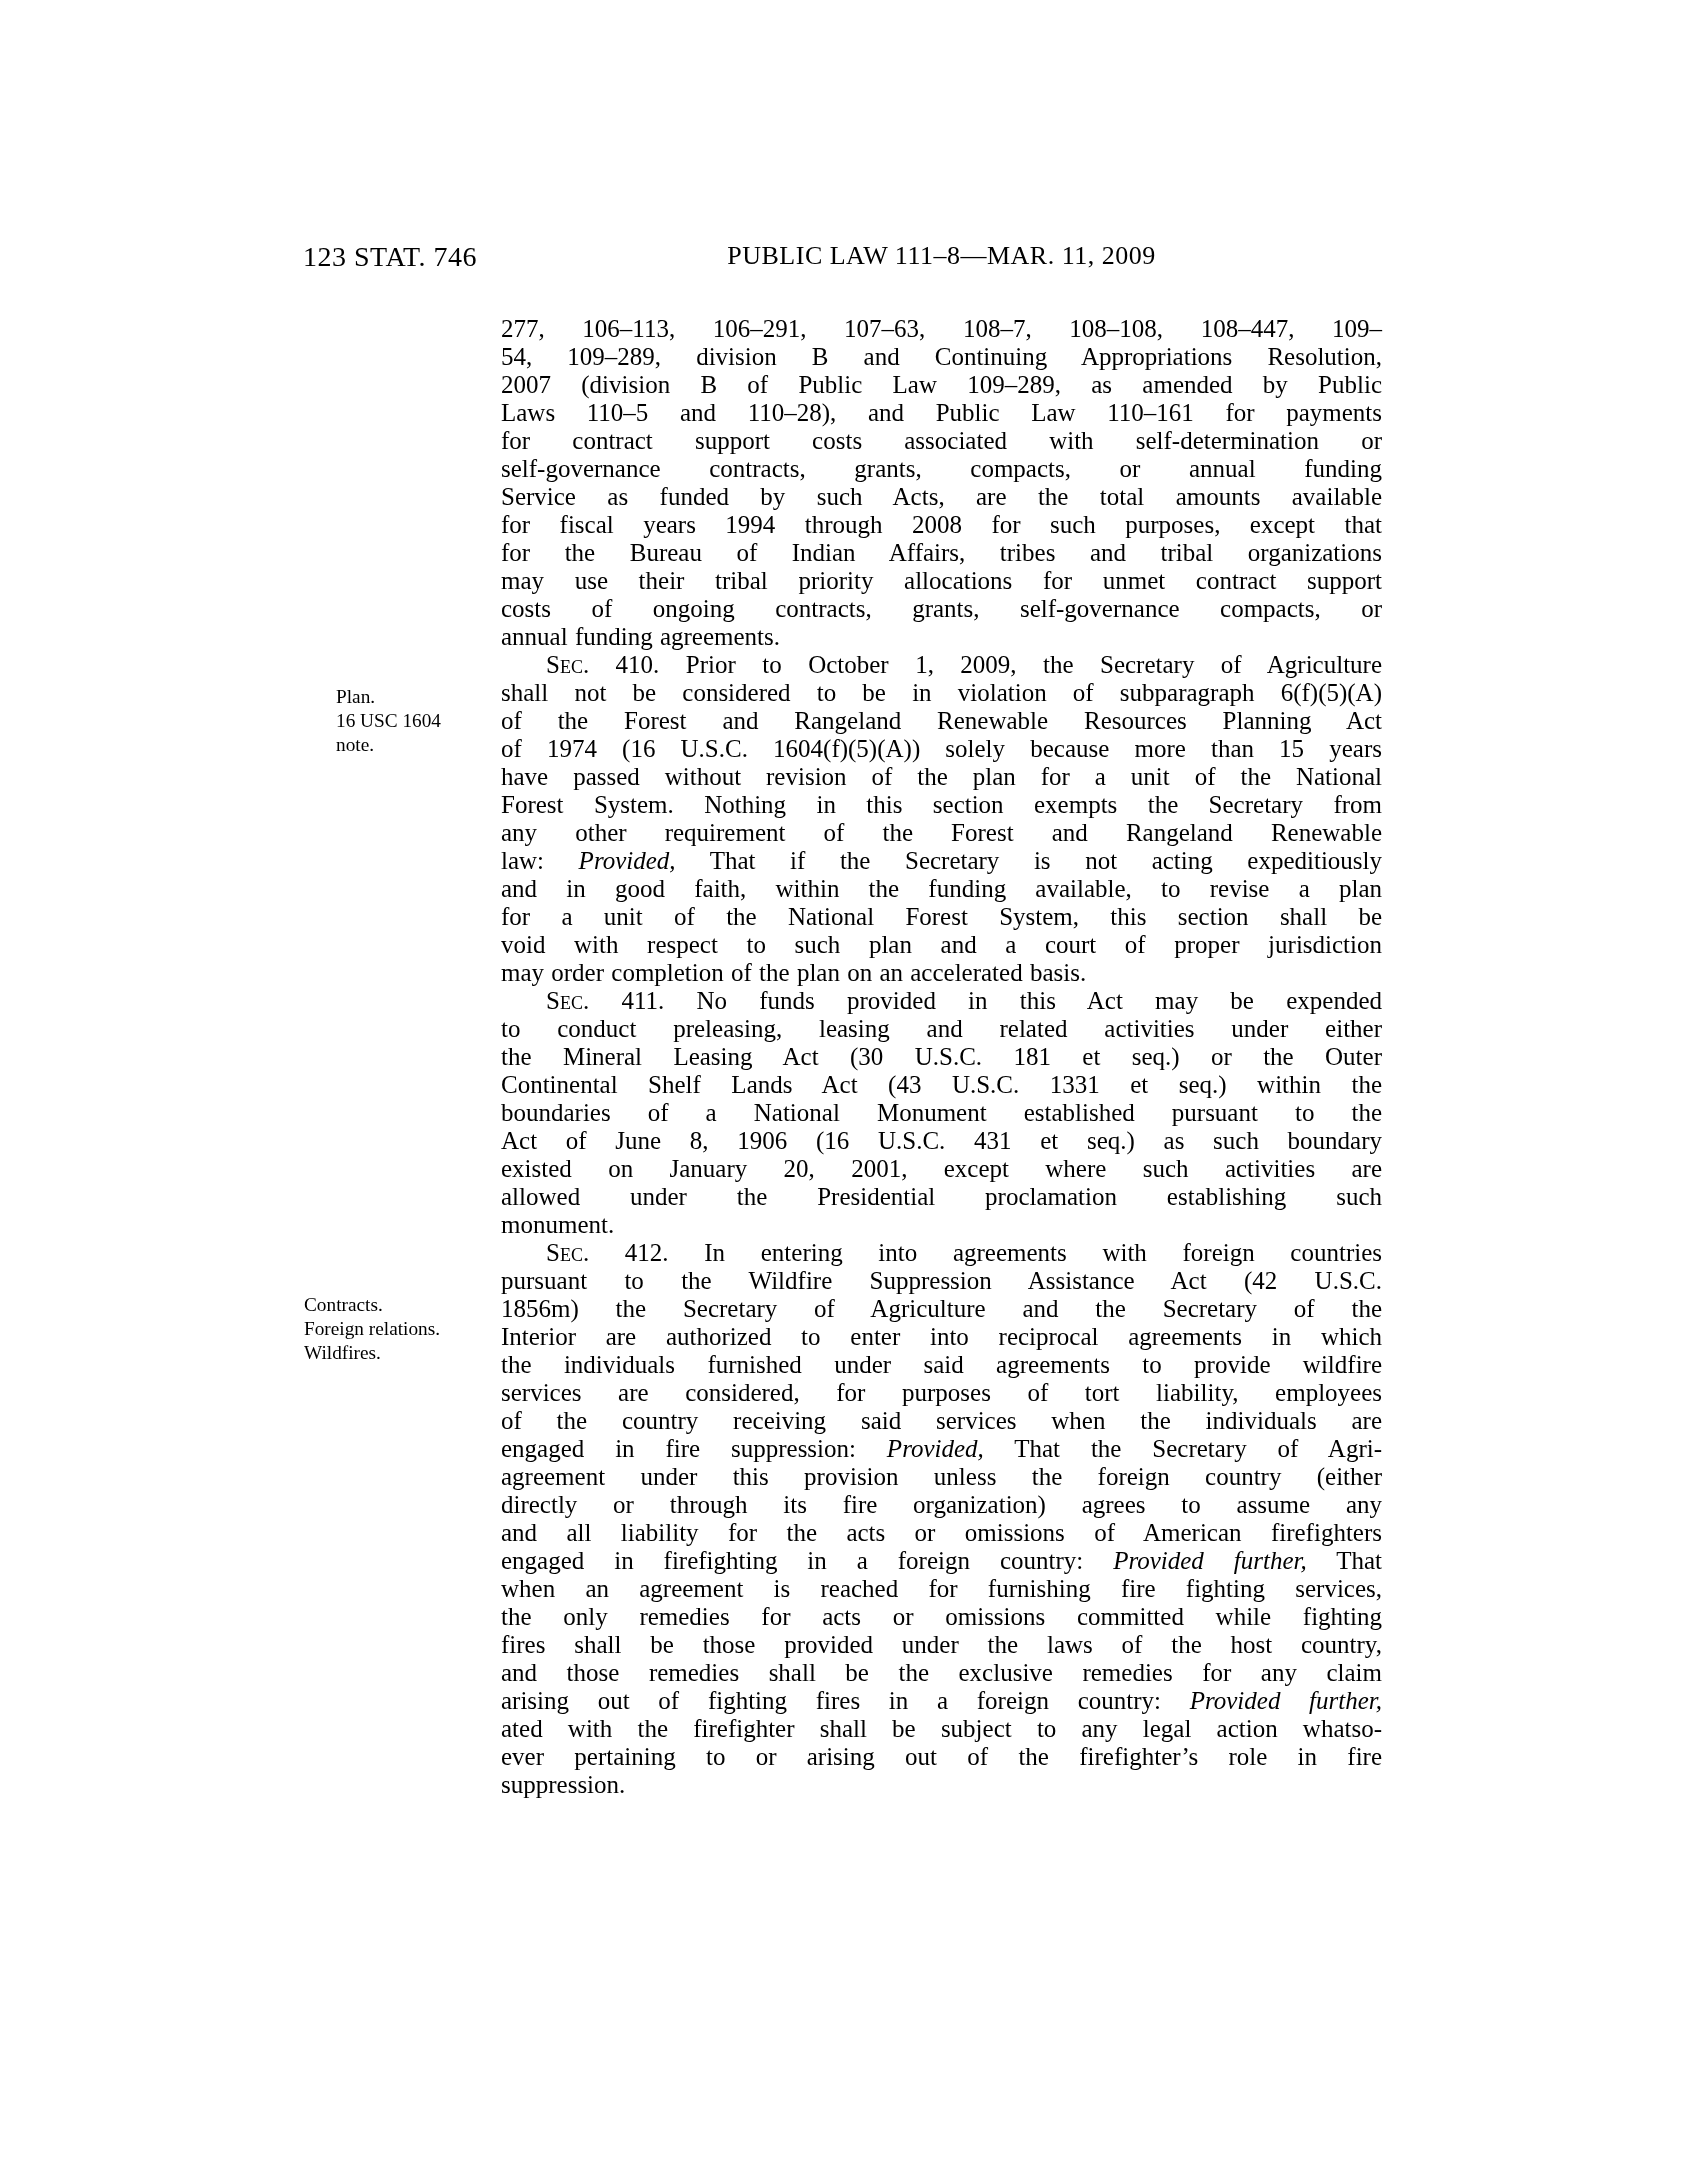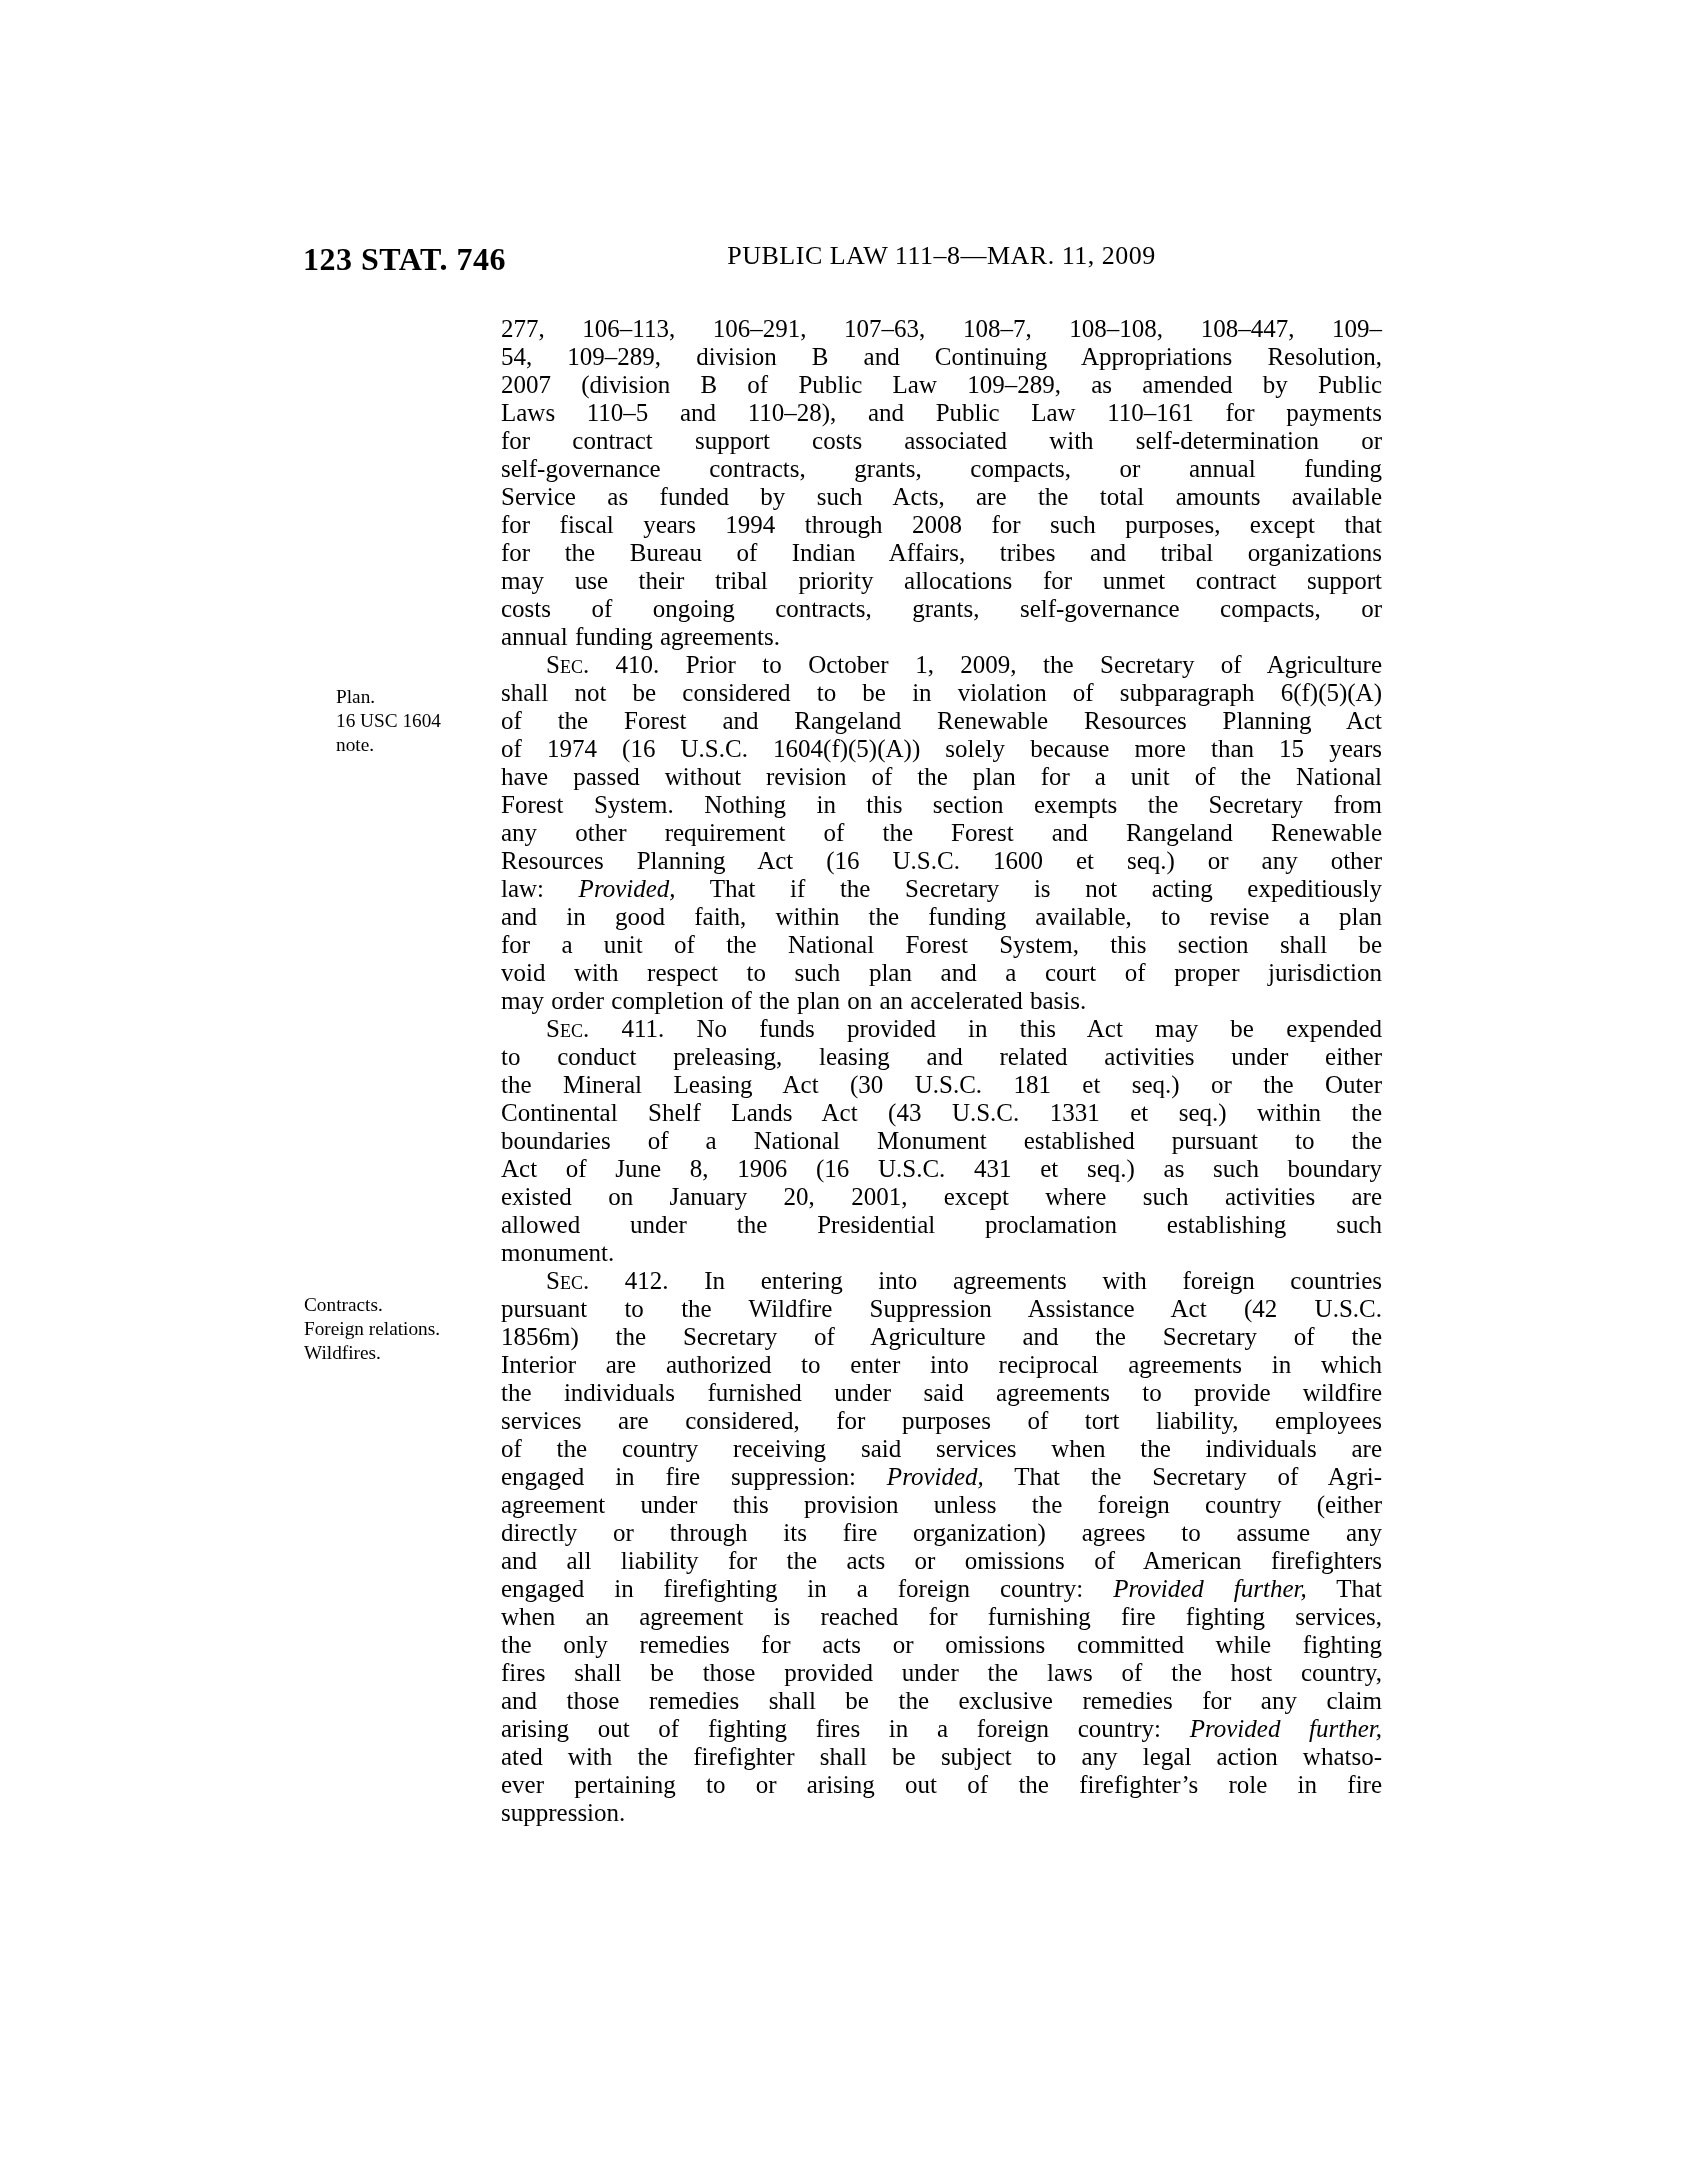--- a/index.html
+++ b/index.html
@@ -10,24 +10,23 @@
     background: #ffffff;
     color: #000000;
     font-family: "Liberation Serif", "DejaVu Serif", serif;
     overflow: hidden;
   }
   
   .stat-number {
     position: absolute;
     left: 303px;
     top: 241px;
-    font-size: 32px;
+    font-size: 28px;
     letter-spacing: 0.5px;
     white-space: nowrap;
-    font-weight: bold;
   }
   .law-heading {
     position: absolute;
     left: 501px;
     top: 241px;
     width: 881px;
     text-align: center;
     font-size: 26px;
     letter-spacing: 0.5px;
     white-space: nowrap;
@@ -100,21 +99,20 @@
       <div class="line">may use their tribal priority allocations for unmet contract support</div>
       <div class="line">costs of ongoing contracts, grants, self-governance compacts, or</div>
       <div class="line last">annual funding agreements.</div>
       <div class="line indent"><span class="sc">Sec.</span> 410. Prior to October 1, 2009, the Secretary of Agriculture</div>
       <div class="line">shall not be considered to be in violation of subparagraph 6(f)(5)(A)</div>
       <div class="line">of the Forest and Rangeland Renewable Resources Planning Act</div>
       <div class="line">of 1974 (16 U.S.C. 1604(f)(5)(A)) solely because more than 15 years</div>
       <div class="line">have passed without revision of the plan for a unit of the National</div>
       <div class="line">Forest System. Nothing in this section exempts the Secretary from</div>
       <div class="line">any other requirement of the Forest and Rangeland Renewable</div>
-      <div class="line">Resources Planning Act (16 U.S.C. 1600 et seq.) or any other</div>
       <div class="line">law: <i>Provided,</i> That if the Secretary is not acting expeditiously</div>
       <div class="line">and in good faith, within the funding available, to revise a plan</div>
       <div class="line">for a unit of the National Forest System, this section shall be</div>
       <div class="line">void with respect to such plan and a court of proper jurisdiction</div>
       <div class="line last">may order completion of the plan on an accelerated basis.</div>
       <div class="line indent"><span class="sc">Sec.</span> 411. No funds provided in this Act may be expended</div>
       <div class="line">to conduct preleasing, leasing and related activities under either</div>
       <div class="line">the Mineral Leasing Act (30 U.S.C. 181 et seq.) or the Outer</div>
       <div class="line">Continental Shelf Lands Act (43 U.S.C. 1331 et seq.) within the</div>
       <div class="line">boundaries of a National Monument established pursuant to the</div>

